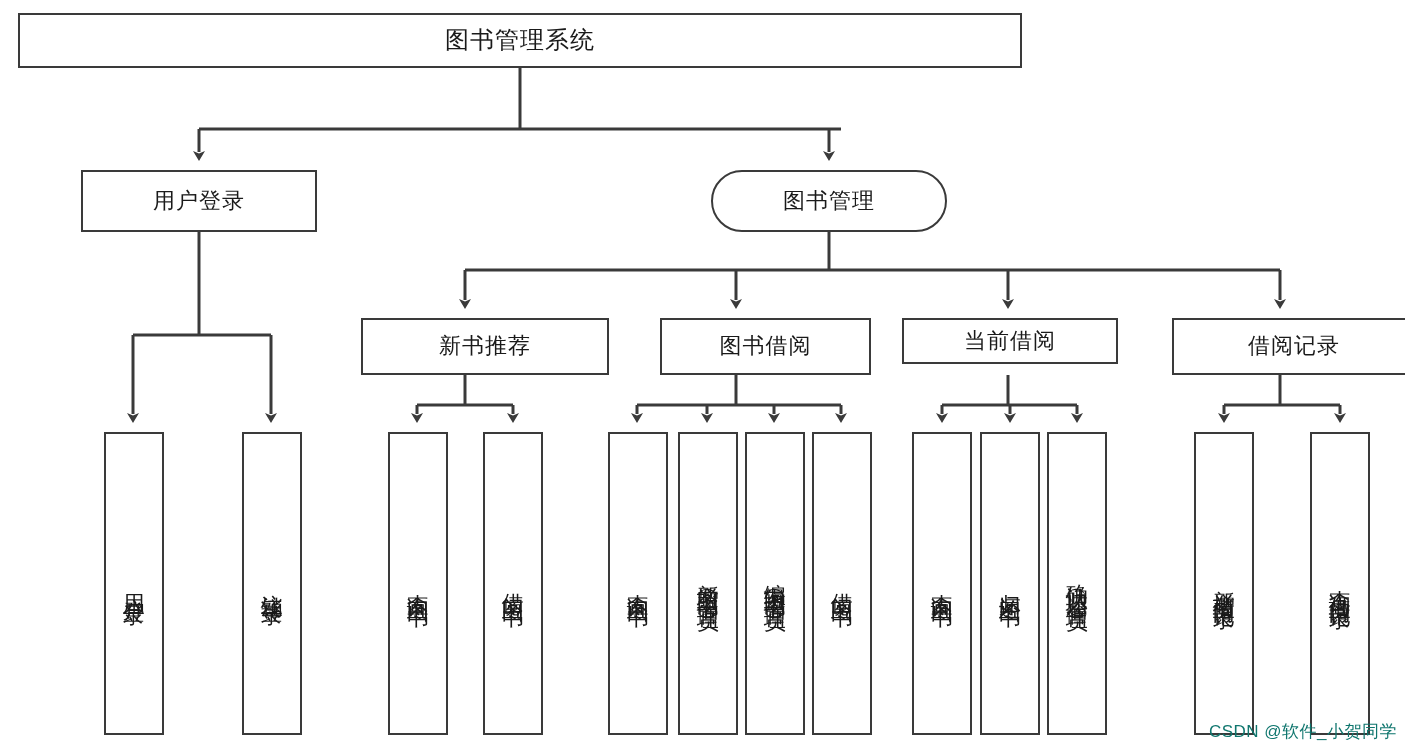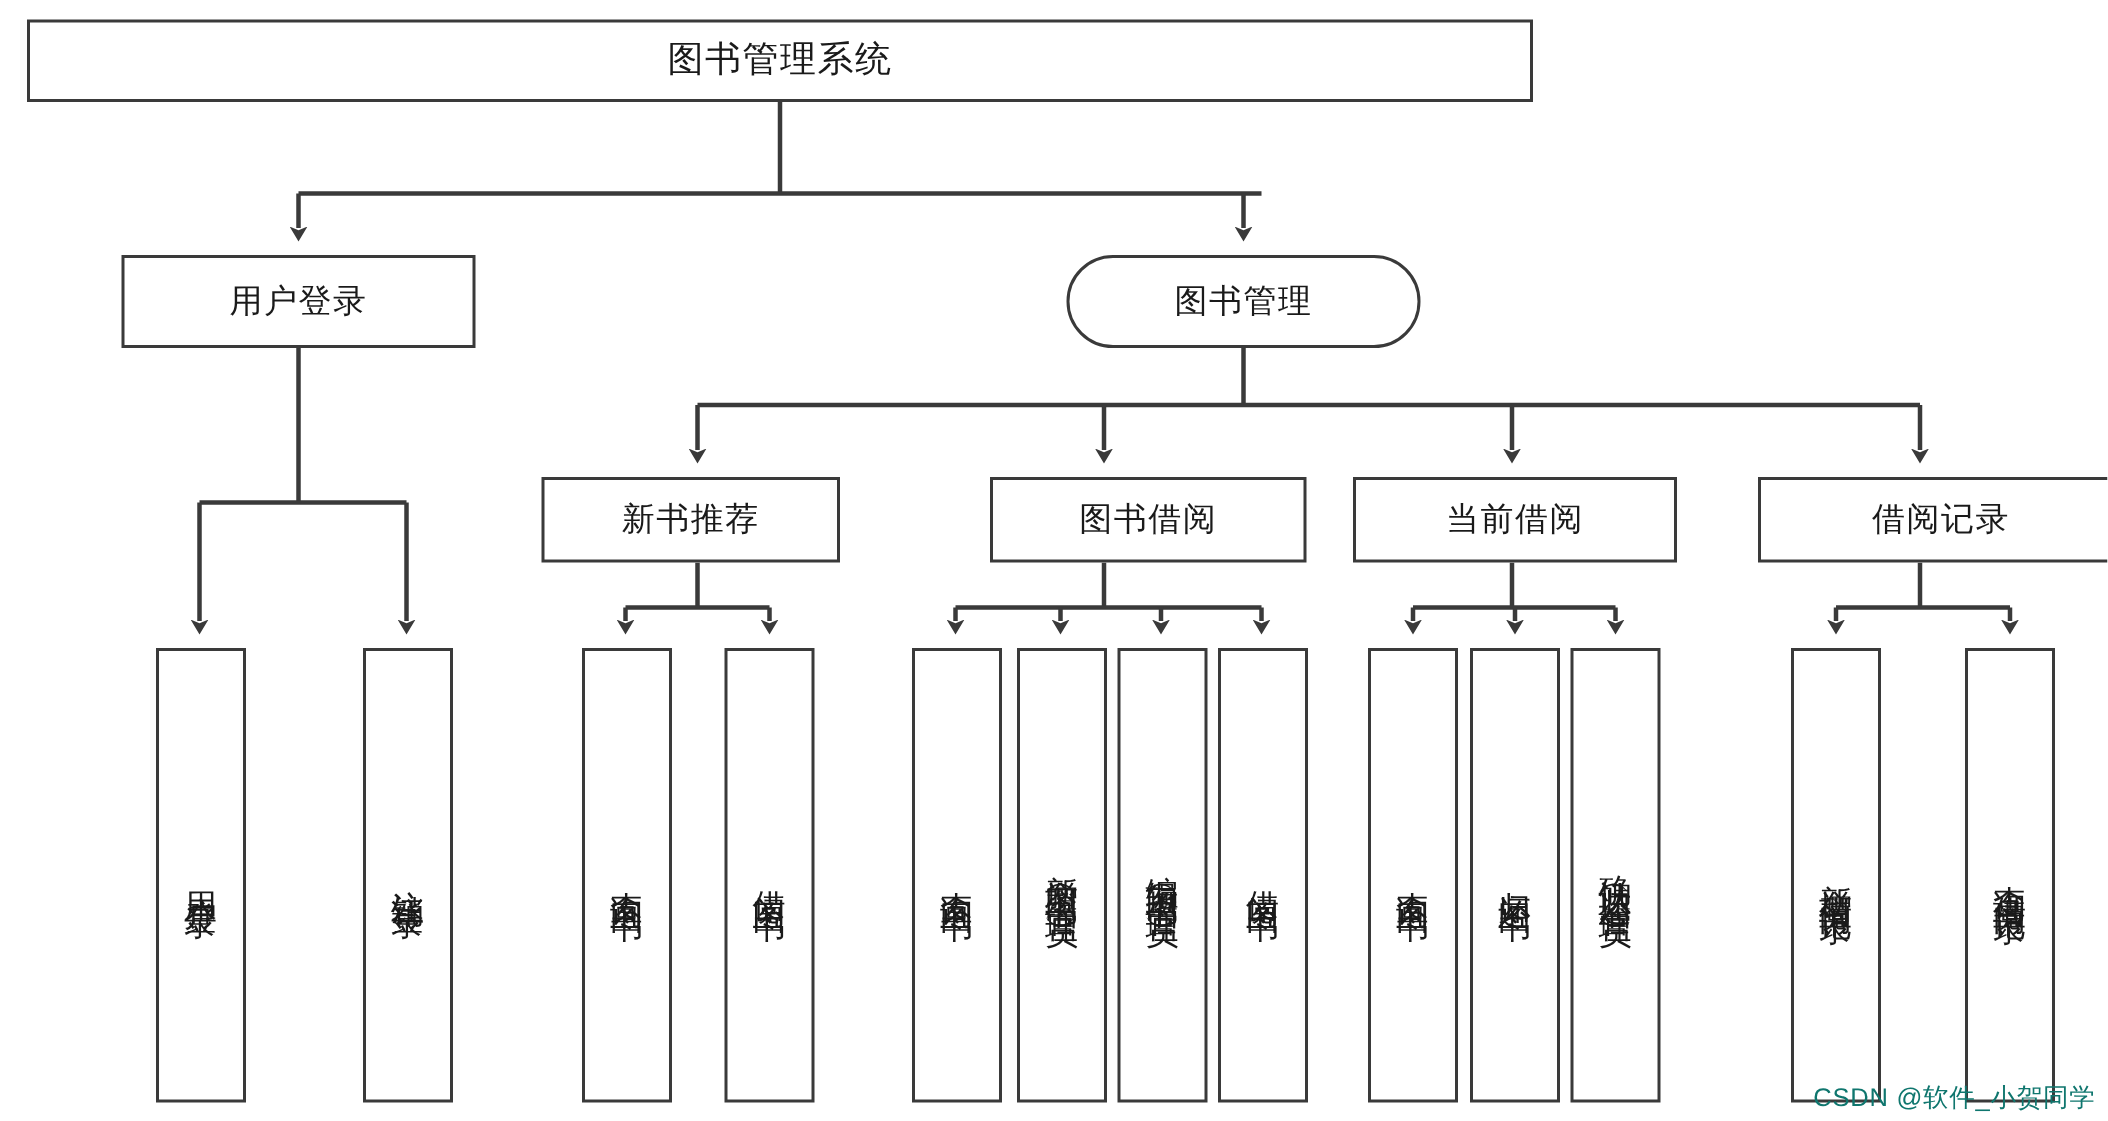--- a/index.html
+++ b/index.html
@@ -126,27 +126,27 @@
     <span>图书管理系统</span>
   </div>
 
   <div class="node horiz" style="left:81px; top:170px; width:236px; height:62px;">
     <span>用户登录</span>
   </div>
   <div class="node horiz" style="left:711px; top:170px; width:236px; height:62px;border-radius:31px;">
     <span>图书管理</span>
   </div>
 
-  <div class="node horiz" style="left:361px; top:318px; width:199px; height:57px;">
+  <div class="node horiz" style="left:361px; top:318px; width:248px; height:57px;">
     <span>新书推荐</span>
   </div>
   <div class="node horiz" style="left:631px; top:318px; width:211px; height:57px;margin-left:29px;">
     <span>图书借阅</span>
   </div>
-  <div class="node horiz" style="left:902px; top:318px; width:216px; height:57px;">
+  <div class="node horiz" style="left:902px; top:318px; width:216px; height:46px;">
     <span>当前借阅</span>
   </div>
   <div class="node horiz" style="left:1172px; top:318px; width:244px; height:57px;">
     <span>借阅记录</span>
   </div>
 
   <div class="node vert" style="left:104px; top:432px; width:60px; height:303px;">
     <span class="vtext">用户登录</span>
   </div>
   <div class="node vert" style="left:242px; top:432px; width:60px; height:303px;">

